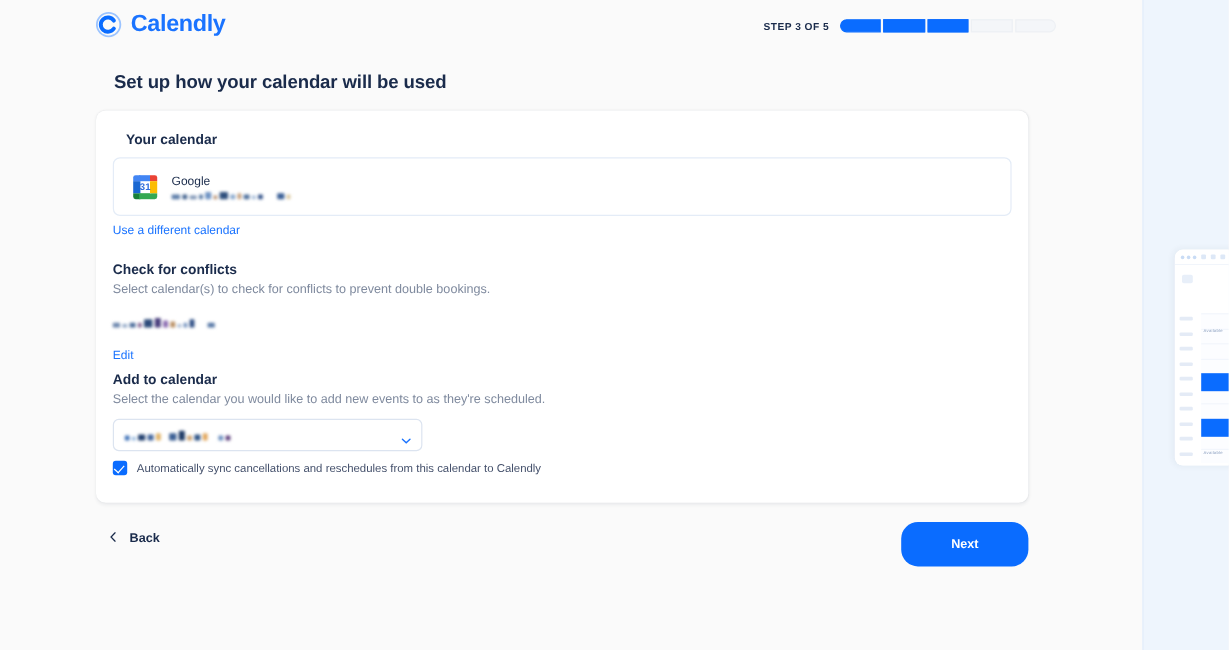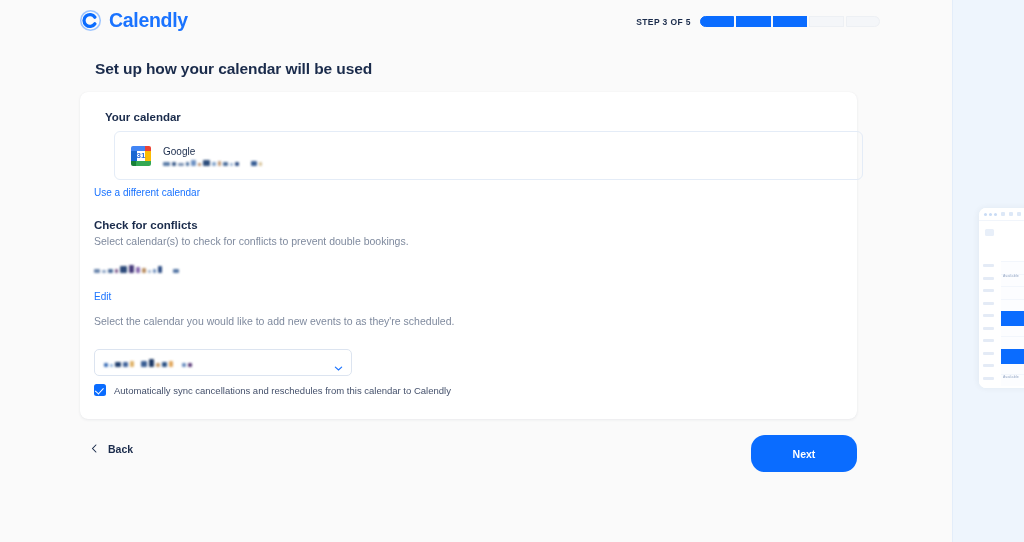--- a/index.html
+++ b/index.html
@@ -74,21 +74,21 @@
   .link {
     font-size: 10px; color: #1a73ff; cursor: pointer;
   }
 
   
   .s1 { position: absolute; left: 14px; top: 19px; margin-left: 11px; }
   .calrow {
     position: absolute; left: 14px; top: 39px;
     width: 749px; height: 49px;
     border: 1px solid #e4ecf7; border-radius: 6px;
-    display: flex; align-items: center; padding-left: 15px; gap: 11px; margin-left: 20px;
+    display: flex; align-items: center; padding-left: 15px; gap: 11px;
   }
   .gcal {
     width: 22px; height: 22px; position: relative; flex: none;
   }
   .gcal-num {
     position: absolute; left: 0; top: 0; width: 22px; height: 22px;
     display: flex; align-items: center; justify-content: center;
     font-size: 8px; font-weight: 700; color: #2f6ddd;
   }
   .calrow-txt { display: flex; flex-direction: column; gap: 3px; }
@@ -287,20 +287,21 @@
         <i style="width:3px;height:3px;background:#9fb3cf"></i>
         <i style="width:3px;height:4px;background:#7090bd"></i>
         <i style="width:4px;height:7px;background:#2f4f86"></i>
         <i style="width:7px;height:2px;background:#fff"></i>
         <i style="width:6px;height:4px;background:#5778a6"></i>
       </span>
 
       <div class="edit link">Edit</div>
 
       <div class="s3">
+        <div class="sec-title">Add to calendar</div>
         <div class="sec-sub">Select the calendar you would like to add new events to as they're scheduled.</div>
       </div>
 
       <div class="select">
         <span class="blur">
           <i style="width:4px;height:4px;background:#3f72b8"></i>
           <i style="width:3px;height:3px;background:#8fb4dc"></i>
           <i style="width:6px;height:5px;background:#22406f"></i>
           <i style="width:5px;height:5px;background:#44669c"></i>
           <i style="width:4px;height:6px;background:#e0b36a"></i>

